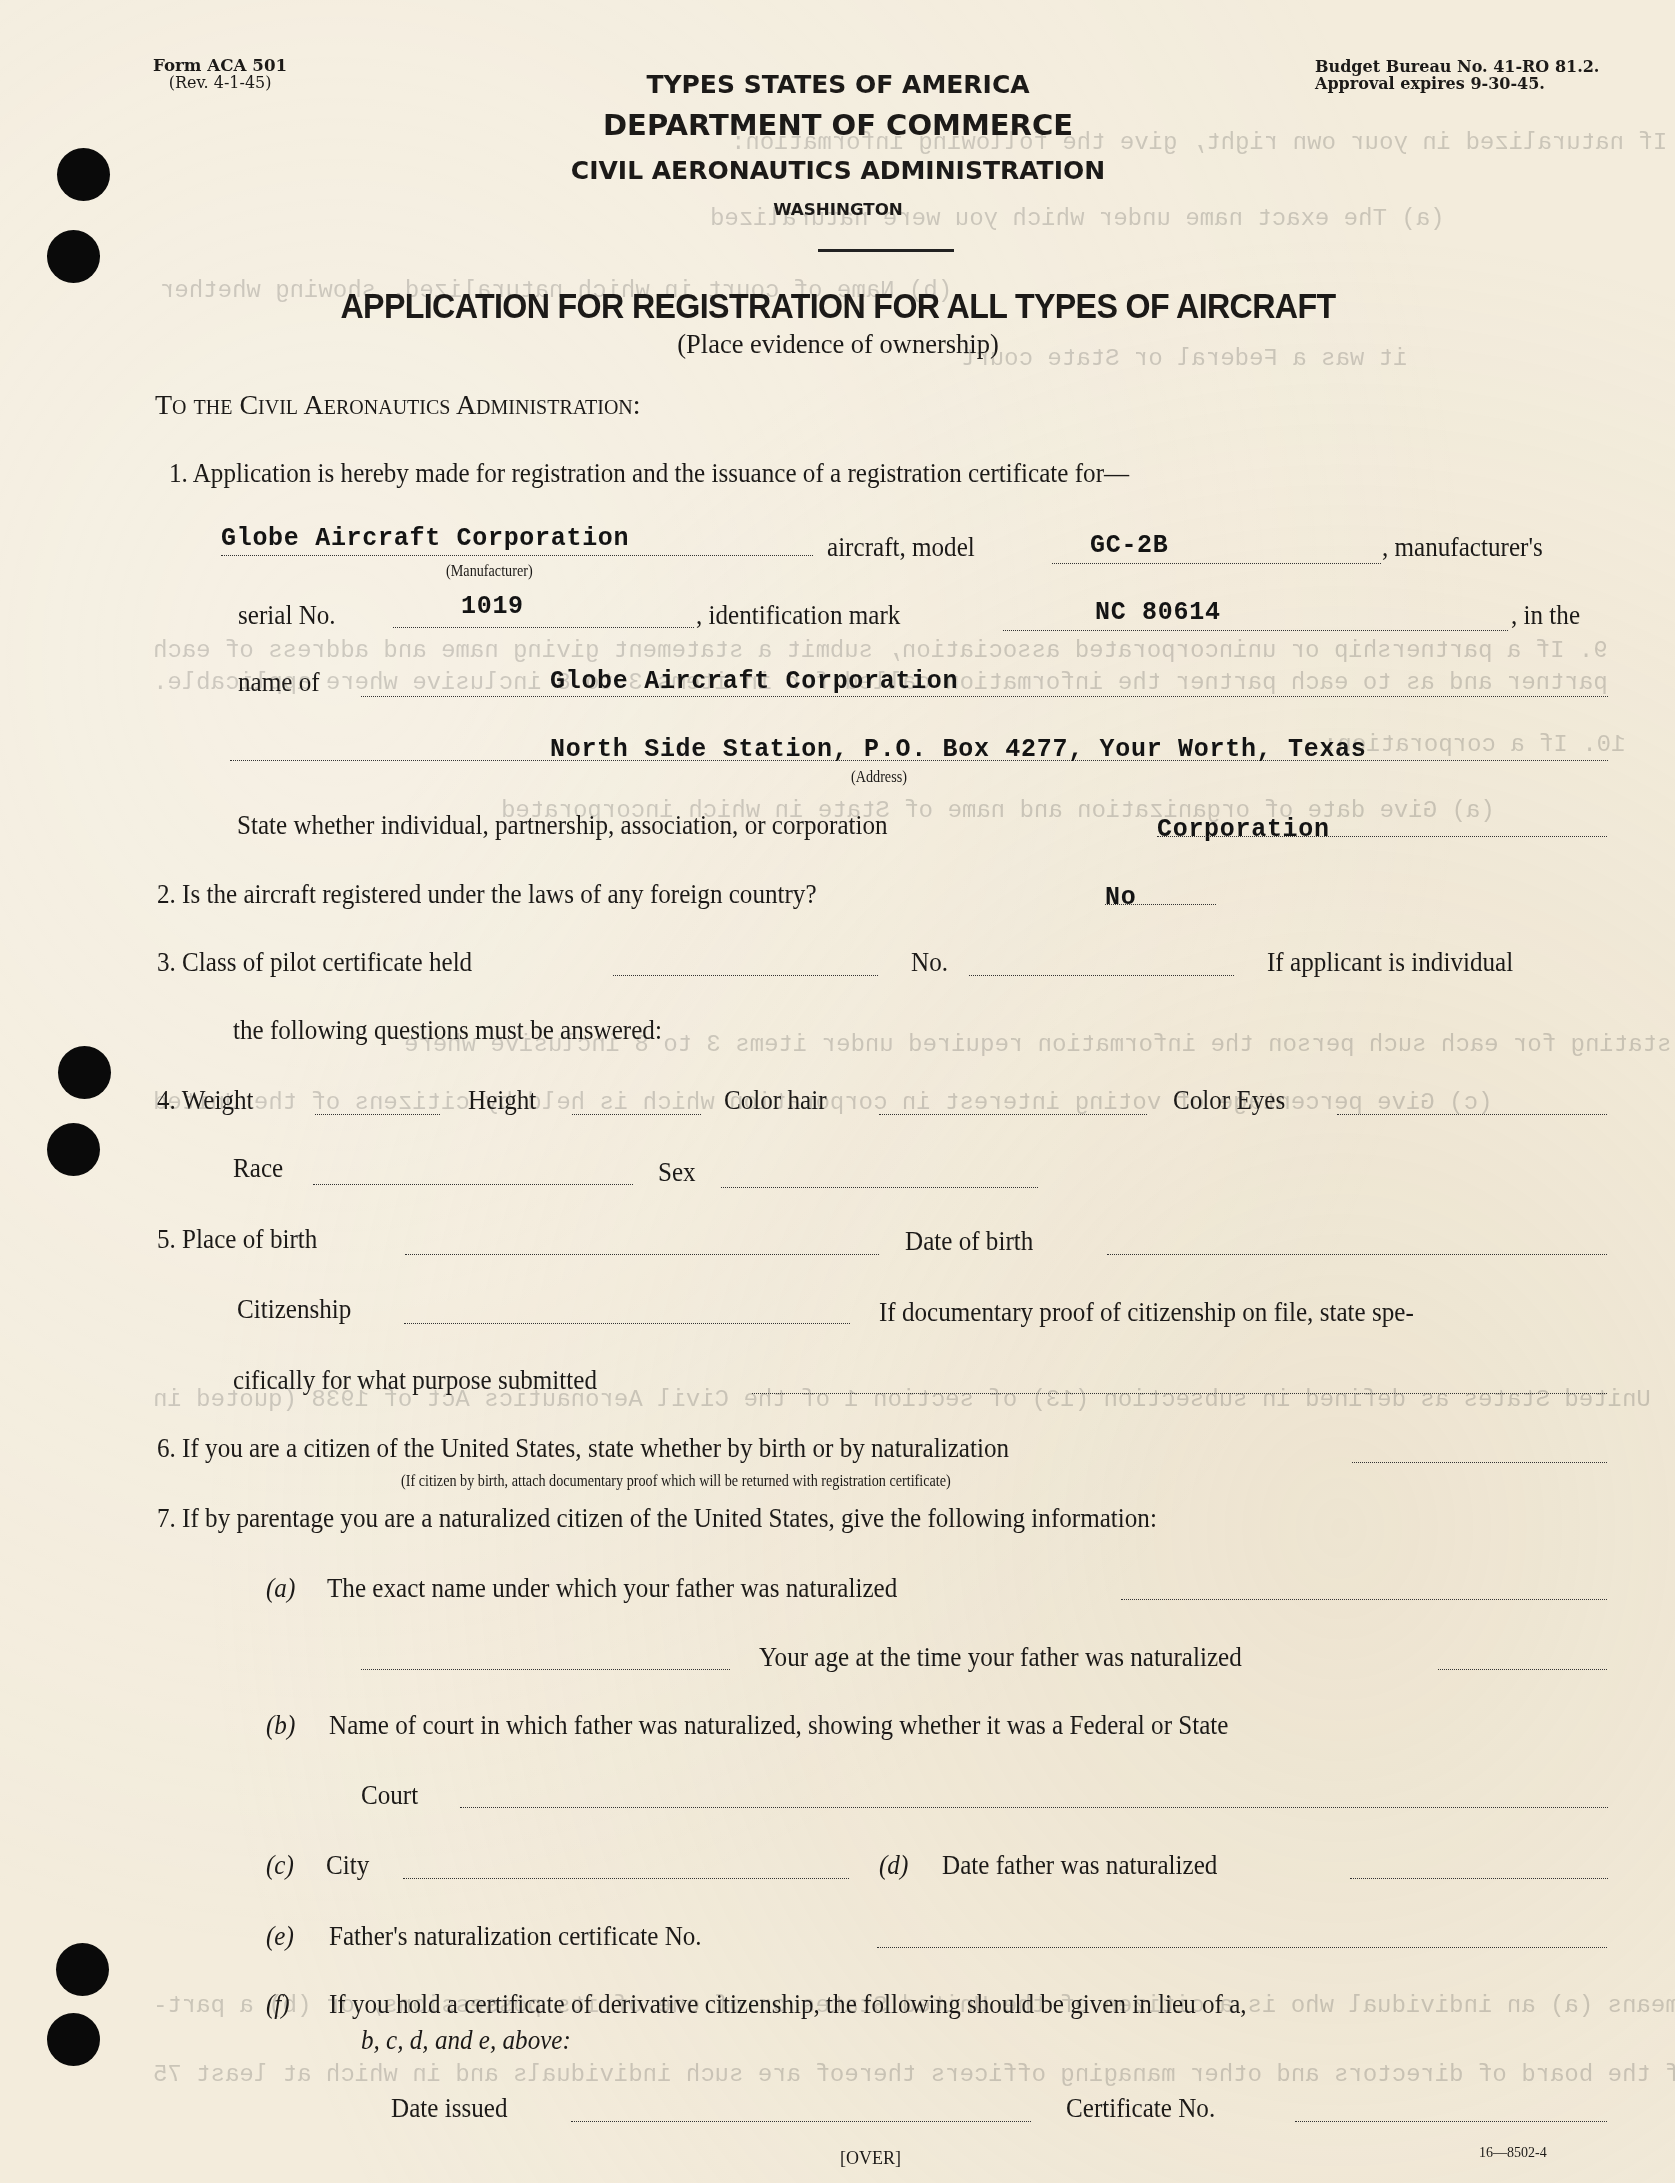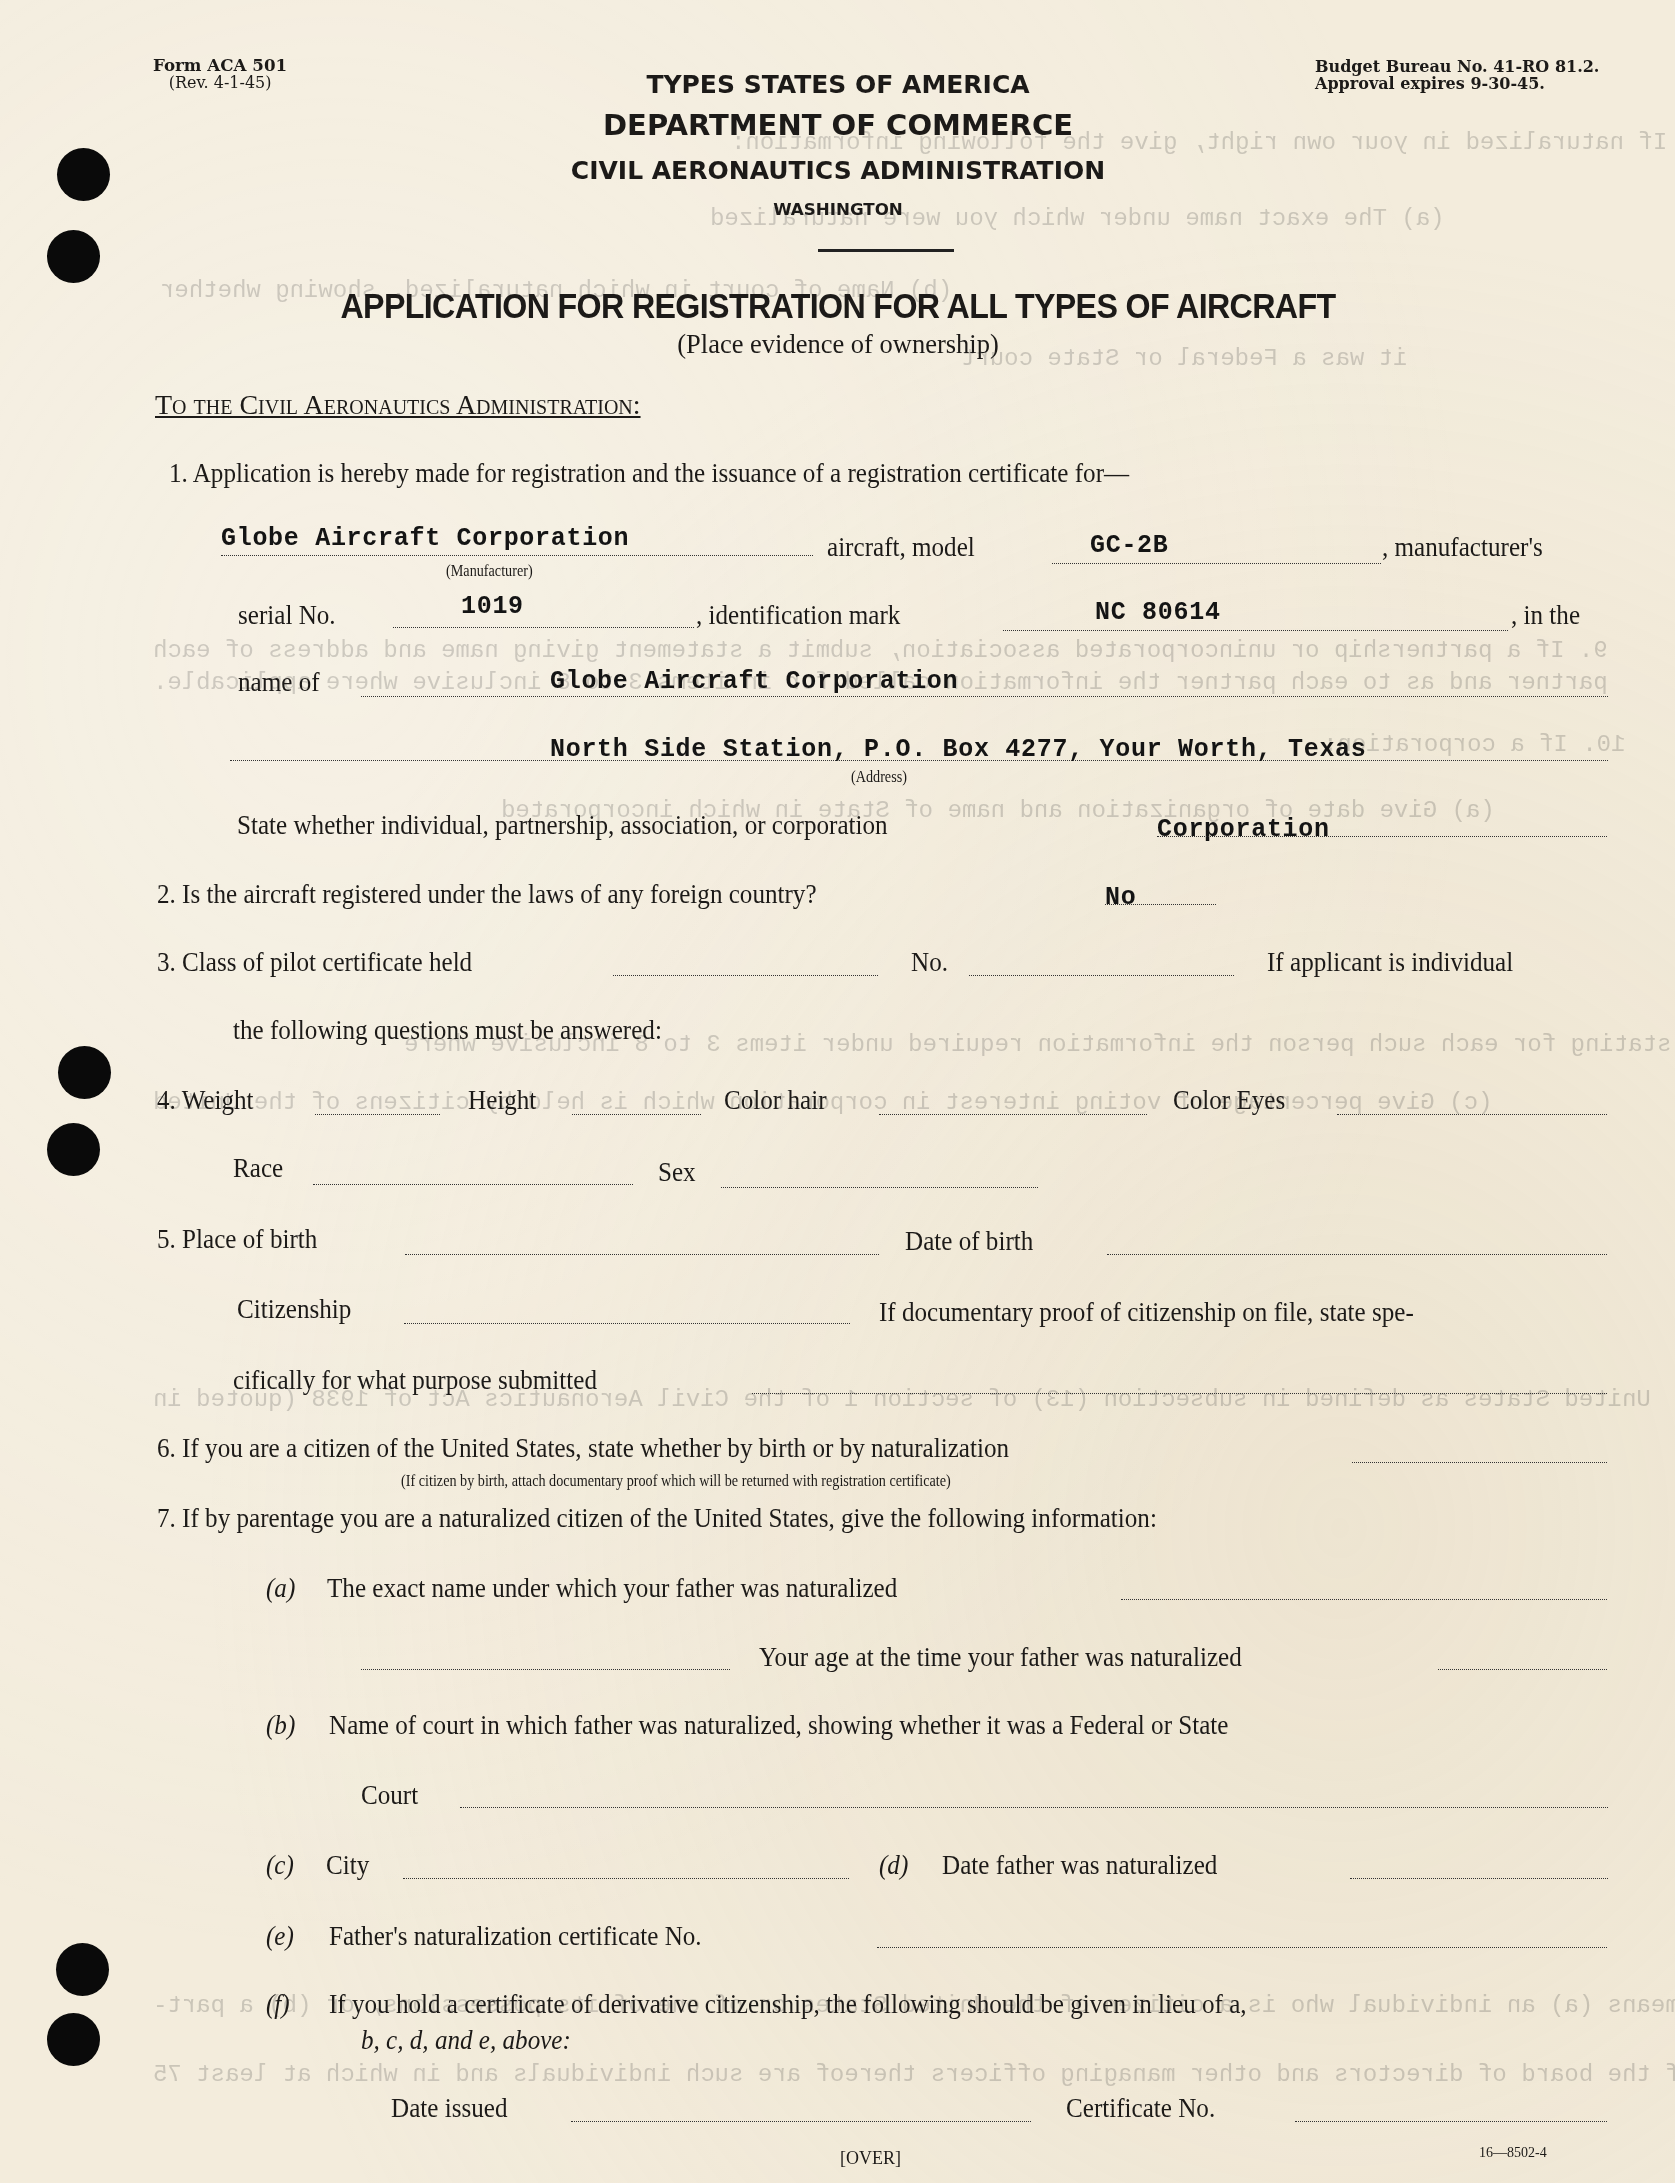--- a/index.html
+++ b/index.html
@@ -14,21 +14,21 @@
   }
   .abs { position: absolute; white-space: nowrap; }
   .hole { position: absolute; width: 53px; height: 53px; border-radius: 50%; background: #0a0a0a; }
 
   .form-no { font-family: "DejaVu Serif", serif; font-weight: bold; font-size: 16.7px; line-height: 18px; text-align: center; }
   .budget { font-family: "DejaVu Serif", serif; font-weight: bold; font-size: 16px; line-height: 17.4px; }
   .hdr { font-family: "DejaVu Sans", sans-serif; font-weight: bold; text-align: center; left: 0; width: 1676px; }
   .title { font-family: "Liberation Sans", sans-serif; font-weight: bold; font-size: 35px; letter-spacing: -0.7px; transform: scaleX(0.92); transform-origin: center; }
   .sub { font-size: 26.5px; }
   .txt { font-size: 27px; transform: scaleX(0.93); transform-origin: left; }
-  .smallcaps { font-variant: small-caps; font-size: 28px; text-decoration: underline; }
+  .smallcaps { font-variant: small-caps; font-size: 28px; }
   .tiny { font-size: 16.7px; transform: scaleX(0.85); transform-origin: left; }
   .typed { font-family: "Liberation Mono", "DejaVu Sans Mono", monospace; font-weight: bold; font-size: 25px; color: #141414; letter-spacing: 0.7px; }
   .line { position: absolute; border-bottom: 1.4px dotted #333; height: 0; }
   .rule { position: absolute; height: 2.8px; background: #222; }
   .ghost { position: absolute; color: rgba(60,60,60,0.22); font-family: "Liberation Mono", monospace; font-size: 24px; transform: scaleX(-1); white-space: nowrap; }
 </style>
 </head>
 <body>
 
 <div class="hole" style="left:57px; top:148px;"></div>

